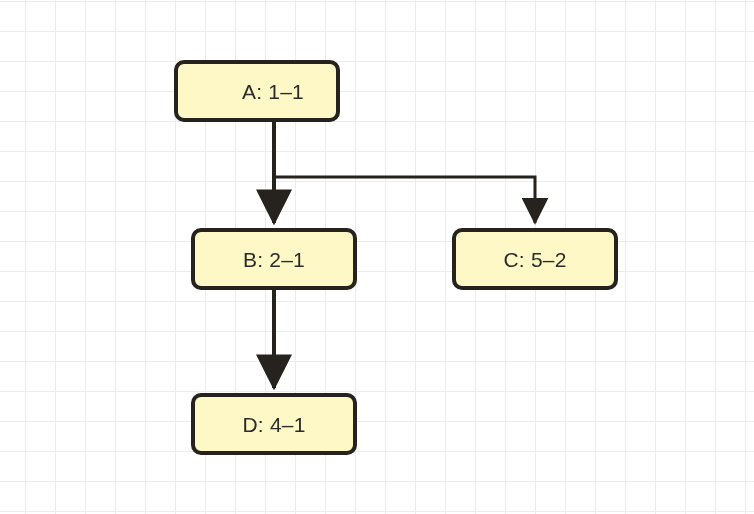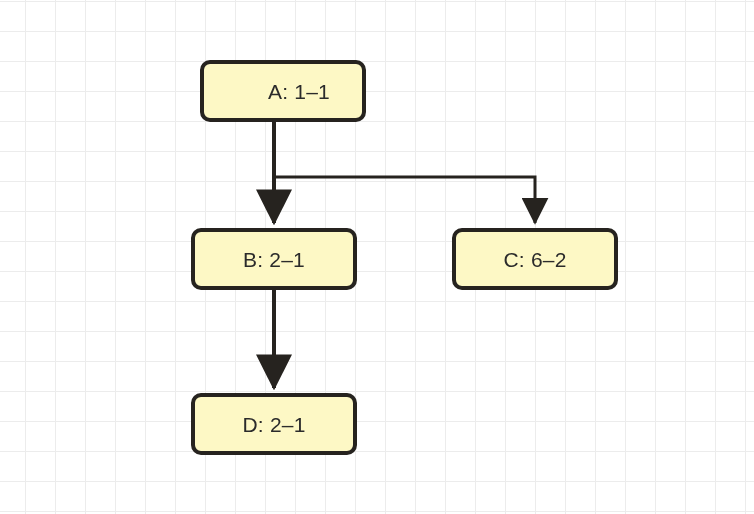--- a/index.html
+++ b/index.html
@@ -71,29 +71,29 @@
 
     <g>
       <path d="M 274 177 L 535 177 L 535 223" fill="none" stroke="#26231f" stroke-width="3" stroke-linejoin="miter" marker-end="url(#arrowhead)"></path>
     </g>
 
     <g>
       <path d="M 274 290 L 274 388" fill="none" stroke="#26231f" stroke-width="4" marker-end="url(#arrowhead)"></path>
     </g>
   </svg>
 
-  <div class="node" style="left:200px; top:60px;padding-left:32px;">
+  <div class="node" style="left:174px; top:60px;padding-left:32px;">
     <span class="node-label">A: 1–1</span>
   </div>
 
   <div class="node" style="left:191px; top:228px;justify-content:center;">
     <span class="node-label">B: 2–1</span>
   </div>
 
   <div class="node" style="left:452px; top:228px;">
-    <span class="node-label">C: 6–2</span>
+    <span class="node-label">C: 5–2</span>
   </div>
 
   <div class="node" style="left:191px; top:393px;">
-    <span class="node-label">D: 2–1</span>
+    <span class="node-label">D: 4–1</span>
   </div>
 
 </div>
 
 </body></html>

